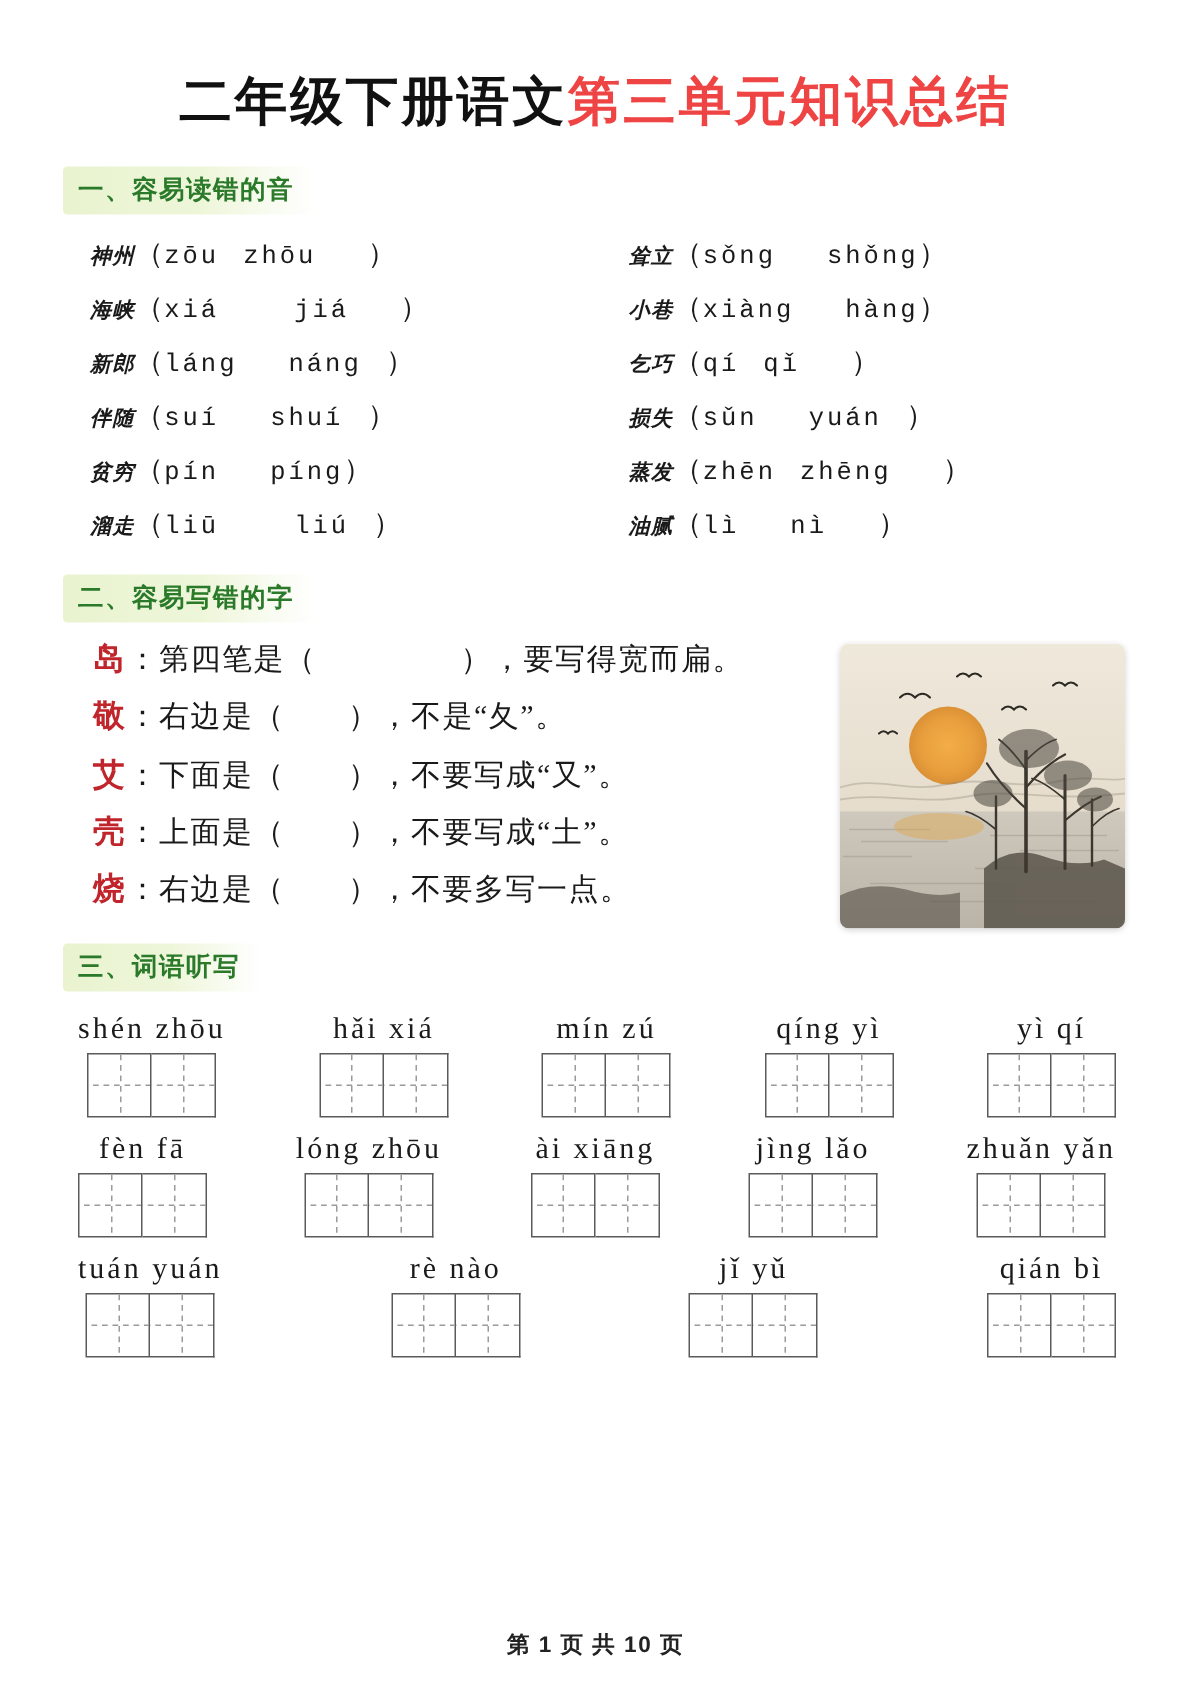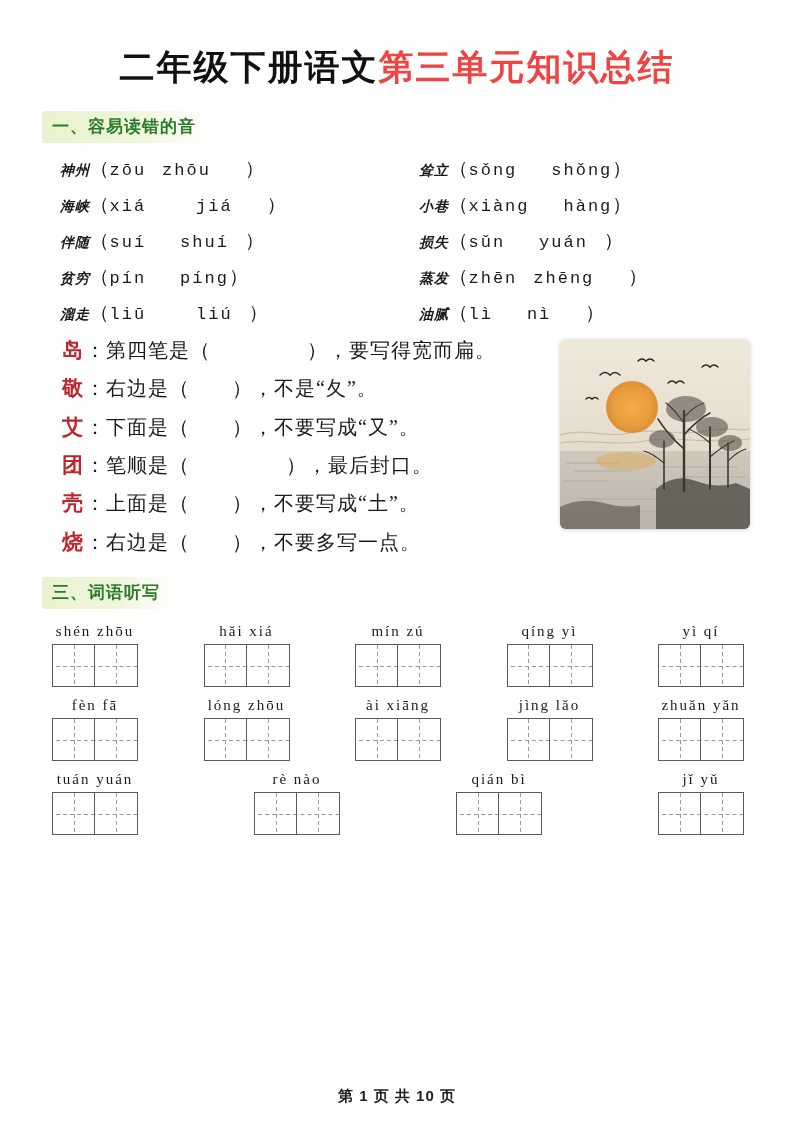--- a/index.html
+++ b/index.html
@@ -119,21 +119,21 @@
     padding: 0 16px 0 18px;
     margin-bottom: 10px;
   }
   .grid-cell {
     display: flex;
     flex-direction: column;
     align-items: center;
   }
   .grid-label {
     font-family: "Liberation Serif", serif;
-    font-size: 15px;
+    font-size: 20px;
     letter-spacing: 2px;
     margin-bottom: 4px;
     white-space: nowrap;
   }
   .tian {
     display: flex;
   }
   .tian .sq {
     width: 43px;
     height: 43px;
@@ -201,20 +201,28 @@
     <tr>
       <td class="left">
         <span class="word">海峡</span><span class="paren">（</span><span class="py">xiá</span><span class="gap-l"></span><span class="py">jiá</span><span class="gap-m"></span><span class="paren">）</span>
       </td>
       <td class="right">
         <span class="word">小巷</span><span class="paren">（</span><span class="py">xiàng</span><span class="gap-m"></span><span class="py">hàng</span><span class="paren">）</span>
       </td>
     </tr>
     <tr>
       <td class="left">
+        <span class="word">新郎</span><span class="paren">（</span><span class="py">láng</span><span class="gap-m"></span><span class="py">náng</span><span class="gap-s"></span><span class="paren">）</span>
+      </td>
+      <td class="right">
+        <span class="word">乞巧</span><span class="paren">（</span><span class="py">qí</span><span class="gap-s"></span><span class="py">qǐ</span><span class="gap-m"></span><span class="paren">）</span>
+      </td>
+    </tr>
+    <tr>
+      <td class="left">
         <span class="word">伴随</span><span class="paren">（</span><span class="py">suí</span><span class="gap-m"></span><span class="py">shuí</span><span class="gap-s"></span><span class="paren">）</span>
       </td>
       <td class="right">
         <span class="word">损失</span><span class="paren">（</span><span class="py">sǔn</span><span class="gap-m"></span><span class="py">yuán</span><span class="gap-s"></span><span class="paren">）</span>
       </td>
     </tr>
     <tr>
       <td class="left">
         <span class="word">贫穷</span><span class="paren">（</span><span class="py">pín</span><span class="gap-m"></span><span class="py">píng</span><span class="paren">）</span>
       </td>
@@ -227,20 +235,21 @@
         <span class="word">溜走</span><span class="paren">（</span><span class="py">liū</span><span class="gap-l"></span><span class="py">liú</span><span class="gap-s"></span><span class="paren">）</span>
       </td>
       <td class="right">
         <span class="word">油腻</span><span class="paren">（</span><span class="py">lì</span><span class="gap-m"></span><span class="py">nì</span><span class="gap-m"></span><span class="paren">）</span>
       </td>
     </tr>
   </tbody>
     </table>
 
   
+  <div class="sec-head">二、容易写错的字</div>
 
   <div class="sec2-wrap">
 
     <div class="pic">
       <svg width="190" height="190" viewBox="0 0 190 190" xmlns="http://www.w3.org/2000/svg">
         <defs>
           <linearGradient id="skyG" x1="0" y1="0" x2="0" y2="1">
             <stop offset="0%" stop-color="#efe9dc"></stop>
             <stop offset="55%" stop-color="#e6ddcd"></stop>
             <stop offset="100%" stop-color="#d9d2c4"></stop>
@@ -315,23 +324,20 @@
     <div class="char-line">
       <span class="char-key">岛</span><span>：</span><span>第四笔是（</span><span class="blank-m"></span><span>），要写得宽而扁。</span>
     </div>
     <div class="char-line">
       <span class="char-key">敬</span><span>：</span><span>右边是（</span><span class="blank-s"></span><span>），不是“夂”。</span>
     </div>
     <div class="char-line">
       <span class="char-key">艾</span><span>：</span><span>下面是（</span><span class="blank-s"></span><span>），不要写成“又”。</span>
     </div>
     <div class="char-line">
-      <span class="char-key">团</span><span>：</span><span>笔顺是（</span><span class="blank-m"></span><span>），最后封口。</span>
-    </div>
-    <div class="char-line">
       <span class="char-key">壳</span><span>：</span><span>上面是（</span><span class="blank-s"></span><span>），不要写成“土”。</span>
     </div>
     <div class="char-line">
       <span class="char-key">烧</span><span>：</span><span>右边是（</span><span class="blank-s"></span><span>），不要多写一点。</span>
     </div>
   </div>
 
   
   <div class="sec-head">三、词语听写</div>
 
@@ -422,32 +428,32 @@
           </div>
       </div>
       <div class="grid-cell">
         <div class="grid-label">rè nào</div>
         <div class="tian">
             <div class="sq"></div>
             <div class="sq"></div>
           </div>
       </div>
       <div class="grid-cell">
+        <div class="grid-label">jǐ yǔ</div>
+        <div class="tian">
+            <div class="sq"></div>
+            <div class="sq"></div>
+          </div>
+      </div>
+      <div class="grid-cell">
         <div class="grid-label">qián bì</div>
         <div class="tian">
             <div class="sq"></div>
             <div class="sq"></div>
           </div>
       </div>
-      <div class="grid-cell">
-        <div class="grid-label">jǐ yǔ</div>
-        <div class="tian">
-            <div class="sq"></div>
-            <div class="sq"></div>
-          </div>
-      </div>
     </div>
 
   </div>
 
   <div class="footer">第 1 页 共 10 页</div>
 
 </div>
 
 </body></html>

